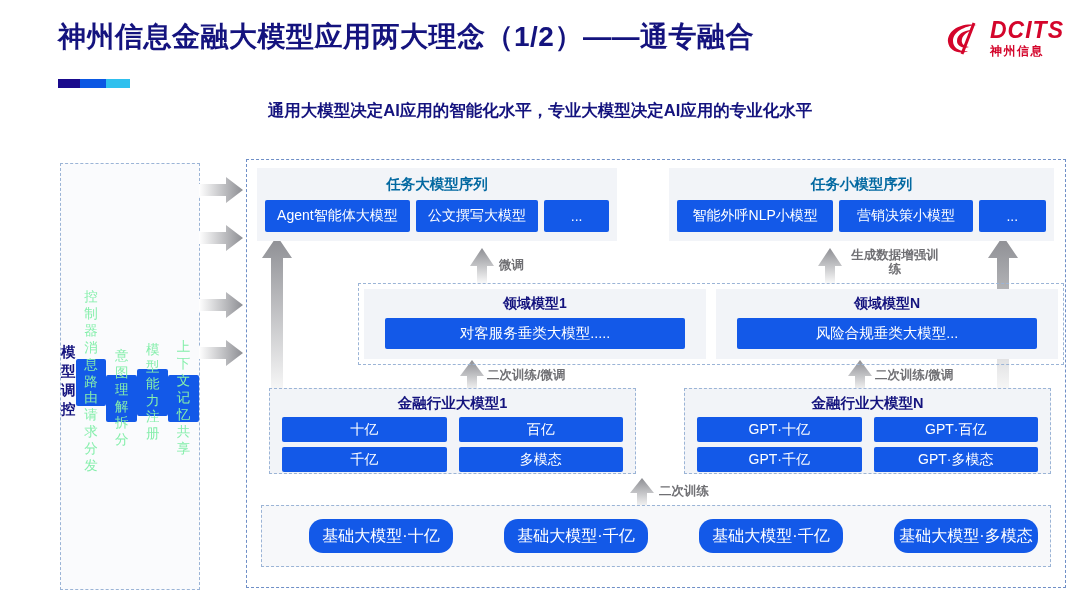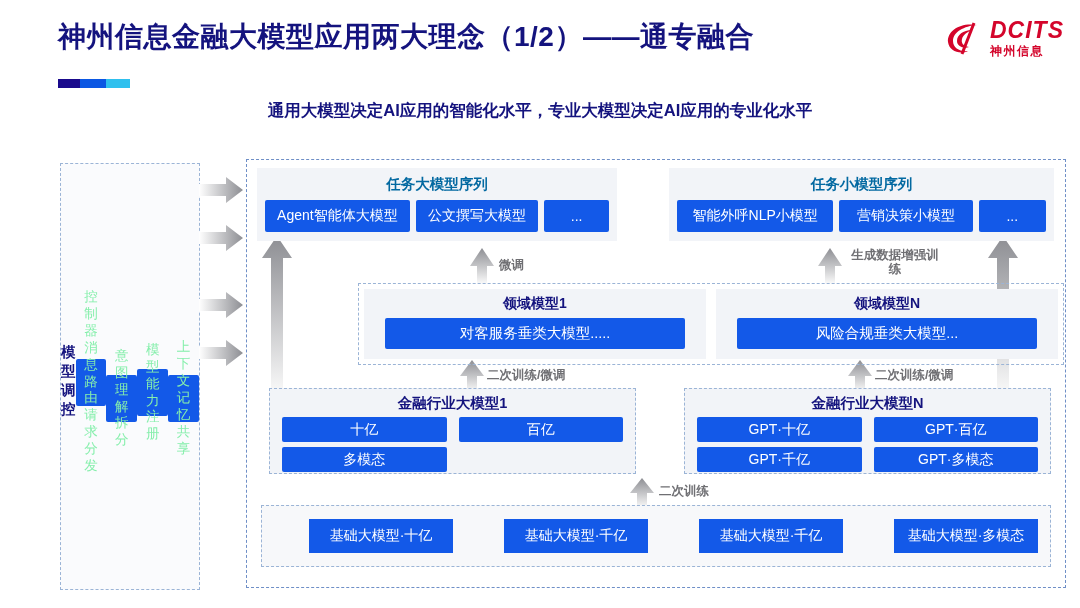--- a/index.html
+++ b/index.html
@@ -103,22 +103,22 @@
     display:flex;align-items:center;justify-content:center;
   }
 
   
   .base-band{
     position:absolute;left:14px;top:345px;width:790px;height:62px;
     border:1px dashed #9bb4d6;box-sizing:border-box;background:#f7f8fa;
     display:flex;align-items:center;justify-content:center;gap:16px;padding:0 12px;
   }
   .base-box{
-    background:#1359e8;color:#fff;font-size:14px;height:34px;flex:1;
-    border-radius:0;display:flex;align-items:center;justify-content:center;
+    background:#1359e8;color:#fff;font-size:16px;height:34px;flex:1;
+    border-radius:14px;display:flex;align-items:center;justify-content:center;
     white-space:nowrap;
     margin-left:35px;
   }
 
   
   .uarrow{position:absolute;}
   .alabel{position:absolute;font-size:12.5px;color:#6f6f73;font-weight:bold;line-height:1.15;}
   .alabel.c{text-align:center;}
 </style>
 </head>
@@ -252,20 +252,21 @@
         <div class="domain-box">风险合规垂类大模型...</div>
       </div>
     </div>
 
     <div class="ind-band">
       <div class="ind-cell">
         <div class="ind-title">金融行业大模型1</div>
         <div class="ind-grid">
           <div class="ind-box">十亿</div>
           <div class="ind-box">百亿</div>
+          <div class="ind-box">千亿</div>
           <div class="ind-box">多模态</div>
         </div>
       </div>
       <div class="ind-cell">
         <div class="ind-title">金融行业大模型N</div>
         <div class="ind-grid">
           <div class="ind-box">GPT·十亿</div>
           <div class="ind-box">GPT·百亿</div>
           <div class="ind-box">GPT·千亿</div>
           <div class="ind-box">GPT·多模态</div>

